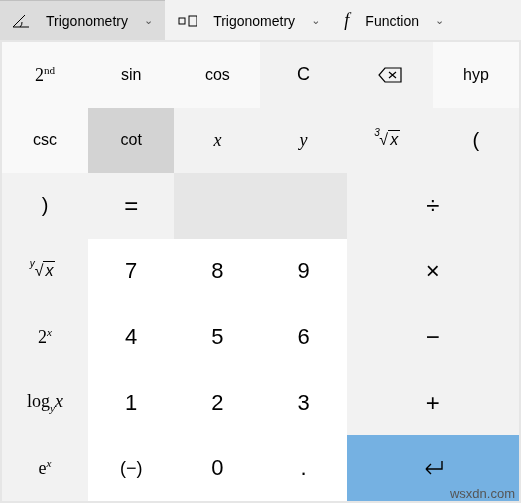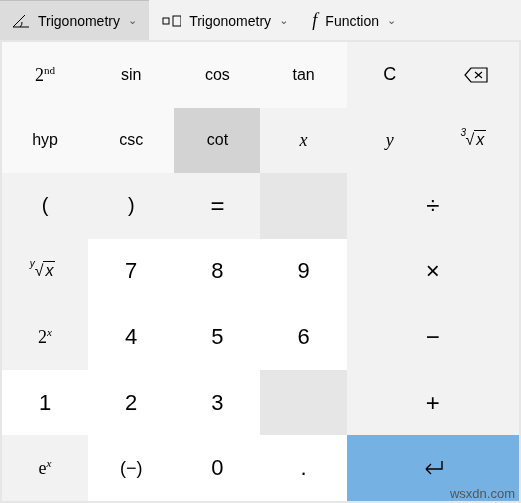--- a/index.html
+++ b/index.html
@@ -11,21 +11,21 @@
     overflow: hidden;
   }
   .menubar {
     display: flex;
     height: 40px;
     background: #f2f2f2;
   }
   .menu-item {
     display: flex;
     align-items: center;
-    gap: 8px;
+    gap: 16px;
     padding: 0 12px;
     font-size: 14px;
     color: #000;
     cursor: default;
     border-top: 1px solid transparent;
   }
   .menu-item.active {
     background: #dcdcdc;
     border-top: 1px solid #c0c0c0;
   }
@@ -96,21 +96,20 @@
   </div>
 </div>
 
 <div class="grid">
 
   <div class="btn light">
       <span class="math" style="font-style:normal"><span>2</span><sup>nd</sup></span>
     </div>
   <div class="btn light">sin</div>
   <div class="btn light">cos</div>
-  <div class="btn light">tan</div>
   <div class="btn gray" style="font-size:18px">C</div>
   <div class="btn gray">
     <span>
       <svg width="24" height="16" viewBox="0 0 24 16">
           <path d="M7 1 L23 1 L23 15 L7 15 L1 8 Z" fill="none" stroke="#000" stroke-width="1.2"></path>
           <path d="M11 5 L18 11 M18 5 L11 11" stroke="#000" stroke-width="1.2"></path>
         </svg>
     </span>
   </div>
 
@@ -137,20 +136,23 @@
   <div class="btn gray op" style="grid-column:5/7">×</div>
 
   <div class="btn gray">
       <span class="math" style="font-style:normal"><span>2</span><sup style="font-style:italic">x</sup></span>
     </div>
   <div class="btn white">4</div>
   <div class="btn white">5</div>
   <div class="btn white">6</div>
   <div class="btn gray op" style="grid-column:5/7">−</div>
 
+  <div class="btn gray">
+      <span class="math" style="font-style:normal"><span>log</span><sub>y</sub><span style="font-style:italic">x</span></span>
+    </div>
   <div class="btn white">1</div>
   <div class="btn white">2</div>
   <div class="btn white">3</div>
   <div class="btn gray op" style="grid-column:5/7">+</div>
 
   <div class="btn gray">
       <span class="math"><span style="font-style:normal">e</span><sup style="font-style:italic">x</sup></span>
     </div>
   <div class="btn white" style="font-size:18px;font-weight:400">(−)</div>
   <div class="btn white">0</div>

